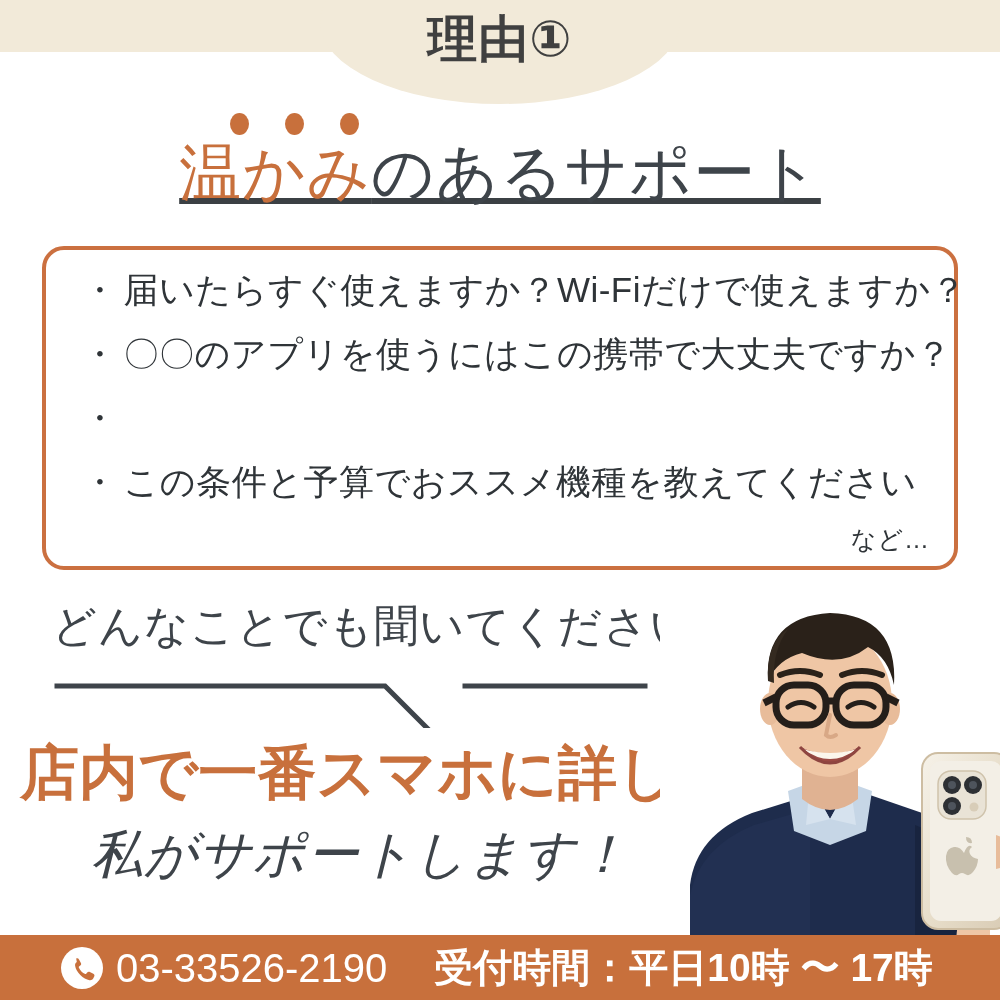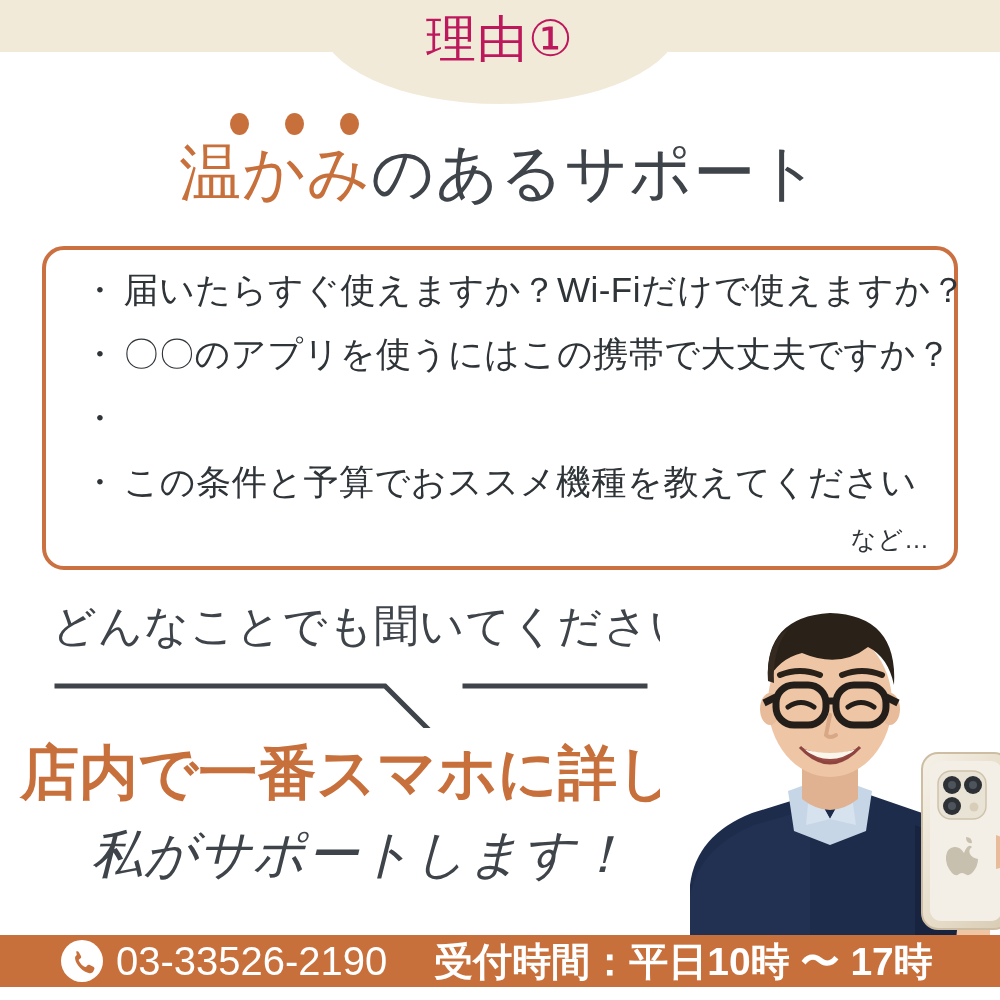--- a/index.html
+++ b/index.html
@@ -35,23 +35,23 @@
     height: 164px;
     background: #f2ead9;
     border-radius: 50% / 50%;
   }
   .banner-title {
     position: absolute;
     left: 0; top: 14px;
     width: 1000px;
     text-align: center;
     font-size: 50px;
-    font-weight: 400;
-    letter-spacing: 1px;
-    color: #be185d;
+    font-weight: 700;
+    letter-spacing: 1px;
+    color: #404040;
     z-index: 3;
     line-height: 1;
   }
 
   
   .dots {
     position: absolute;
     left: 228px;
     top: 113px;
     width: 160px;
@@ -75,20 +75,21 @@
     position: absolute;
     left: 0;
     top: 140px;
     width: 1000px;
     text-align: center;
     font-size: 62px;
     font-weight: 500;
     line-height: 1.08;
     letter-spacing: 1px;
     white-space: nowrap;
+    text-decoration: underline;
   }
   .main-title .hi { color: #c8703c; }
   .main-title .lo { color: #3e444a; }
 
   
   .qbox {
     position: absolute;
     left: 42px;
     top: 246px;
     width: 916px;
@@ -187,21 +188,21 @@
     height: 355px;
     overflow: hidden;
   }
 
   
   .footer {
     position: absolute;
     left: 0;
     top: 935px;
     width: 1000px;
-    height: 52px;
+    height: 65px;
     background: #c8703c;
     display: flex;
     align-items: center;
   }
   .phone-badge {
     margin-left: 60px;
     width: 44px;
     height: 44px;
     flex: 0 0 auto;
   }

